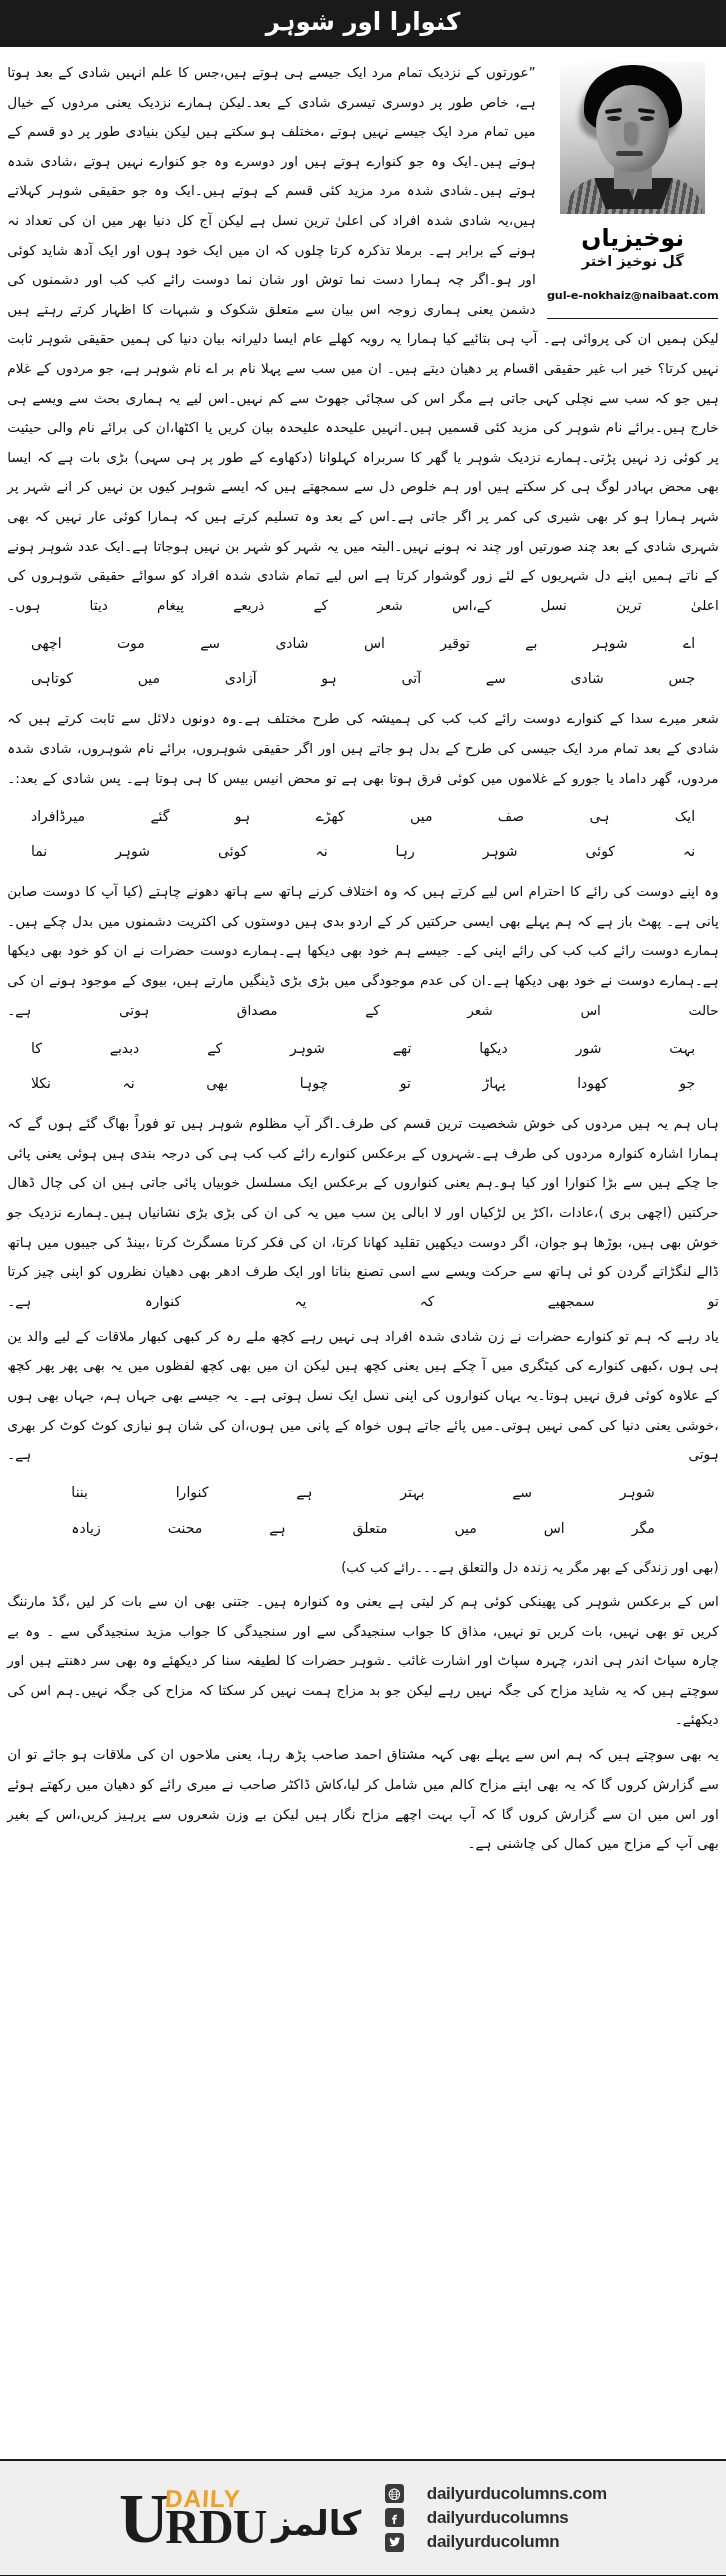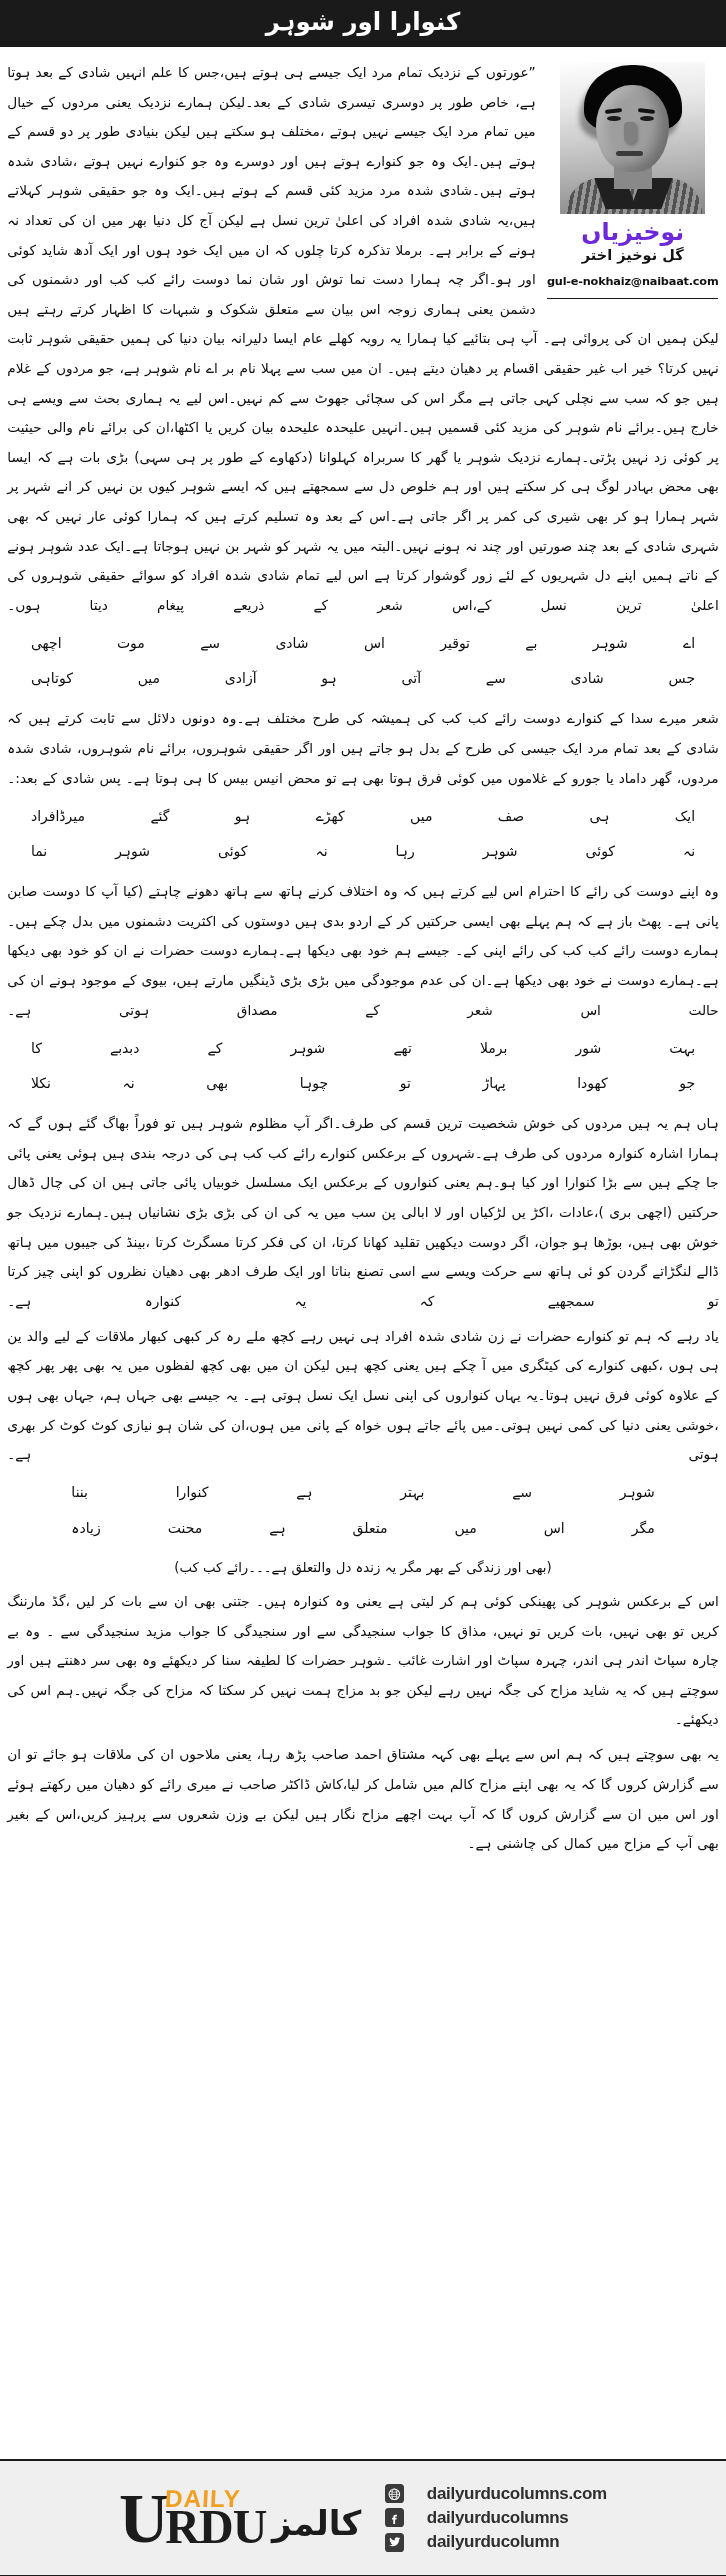--- a/index.html
+++ b/index.html
@@ -119,41 +119,41 @@
   }
   .ph-collar-l, .ph-collar-r {
     position: absolute; top: 116px; width: 31px; height: 31px; background: #2d2a26;
   }
   .ph-collar-l { left: 40px; transform: skewX(20deg); }
   .ph-collar-r { left: 76px; transform: skewX(-20deg); }
 
   .author-column-name {
     font-size: 23.6px;
     font-weight: 700;
-    color: #6d28d9;
-    margin-top: 5px;
+    color: #000000;
+    margin-top: 11px;
     line-height: 1.15;
     direction: rtl;
   }
   .author-name {
     font-size: 14.5px;
     font-weight: 700;
     color: #141414;
     margin-top: 0.9px;
     line-height: 1.2;
     direction: rtl;
     text-align: center;
   }
   .author-email {
     font-size: 11.3px;
     font-weight: 700;
     color: #111;
     direction: ltr;
-    margin-top: 11px;
-    padding-bottom: 10px;
+    margin-top: 19px;
+    padding-bottom: 16px;
     border-bottom: 1.4px solid #1a1a1a;
     display: inline-block;
     letter-spacing: -0.2px;
   }
 
   
   .prose p {
     margin: 0 0 5.4px 0;
     font-size: 13.7px;
     line-height: 2.16;
@@ -183,21 +183,20 @@
     white-space: nowrap;
   }
   .verse .line .w { display: inline-block; }
 
   
   .verse.indented .line { padding: 0 64px 0 64px; }
 
   .note {
     font-size: 13.3px;
     line-height: 2.1;
-    text-align: center;
     direction: rtl;
     color: #0d0d0d;
     margin: 1.8px 0 5.4px 0;
   }
 
   
   .footer {
     height: 116px;
     min-height: 116px;
     background: #efefef;
@@ -365,21 +364,21 @@
           <span class="w">نما</span>
         </div>
       </div>
 
       <p>وہ اپنے دوست کی رائے کا احترام اس لیے کرتے ہیں کہ وہ اختلاف کرنے ہاتھ سے ہاتھ دھونے چاہتے (کیا آپ کا دوست صابن پانی ہے۔ پھٹ باز ہے کہ ہم پہلے بھی ایسی حرکتیں کر کے اردو بدی ہیں دوستوں کی اکثریت دشمنوں میں بدل چکے ہیں۔ہمارے دوست رائے کب کب کی رائے اپنی کے۔ جیسے ہم خود بھی دیکھا ہے۔ہمارے دوست حضرات نے ان کو خود بھی دیکھا ہے۔ہمارے دوست نے خود بھی دیکھا ہے۔ان کی عدم موجودگی میں بڑی بڑی ڈینگیں مارتے ہیں، بیوی کے موجود ہونے ان کی حالت اس شعر کے مصداق ہوتی ہے۔</p>
 
       <div class="verse">
         <div class="line">
           <span class="w">بہت</span>
           <span class="w">شور</span>
-          <span class="w">برملا</span>
+          <span class="w">دیکھا</span>
           <span class="w">تھے</span>
           <span class="w">شوہر</span>
           <span class="w">کے</span>
           <span class="w">دبدبے</span>
           <span class="w">کا</span>
         </div>
         <div class="line">
           <span class="w">جو</span>
           <span class="w">کھودا</span>
           <span class="w">پہاڑ</span>

